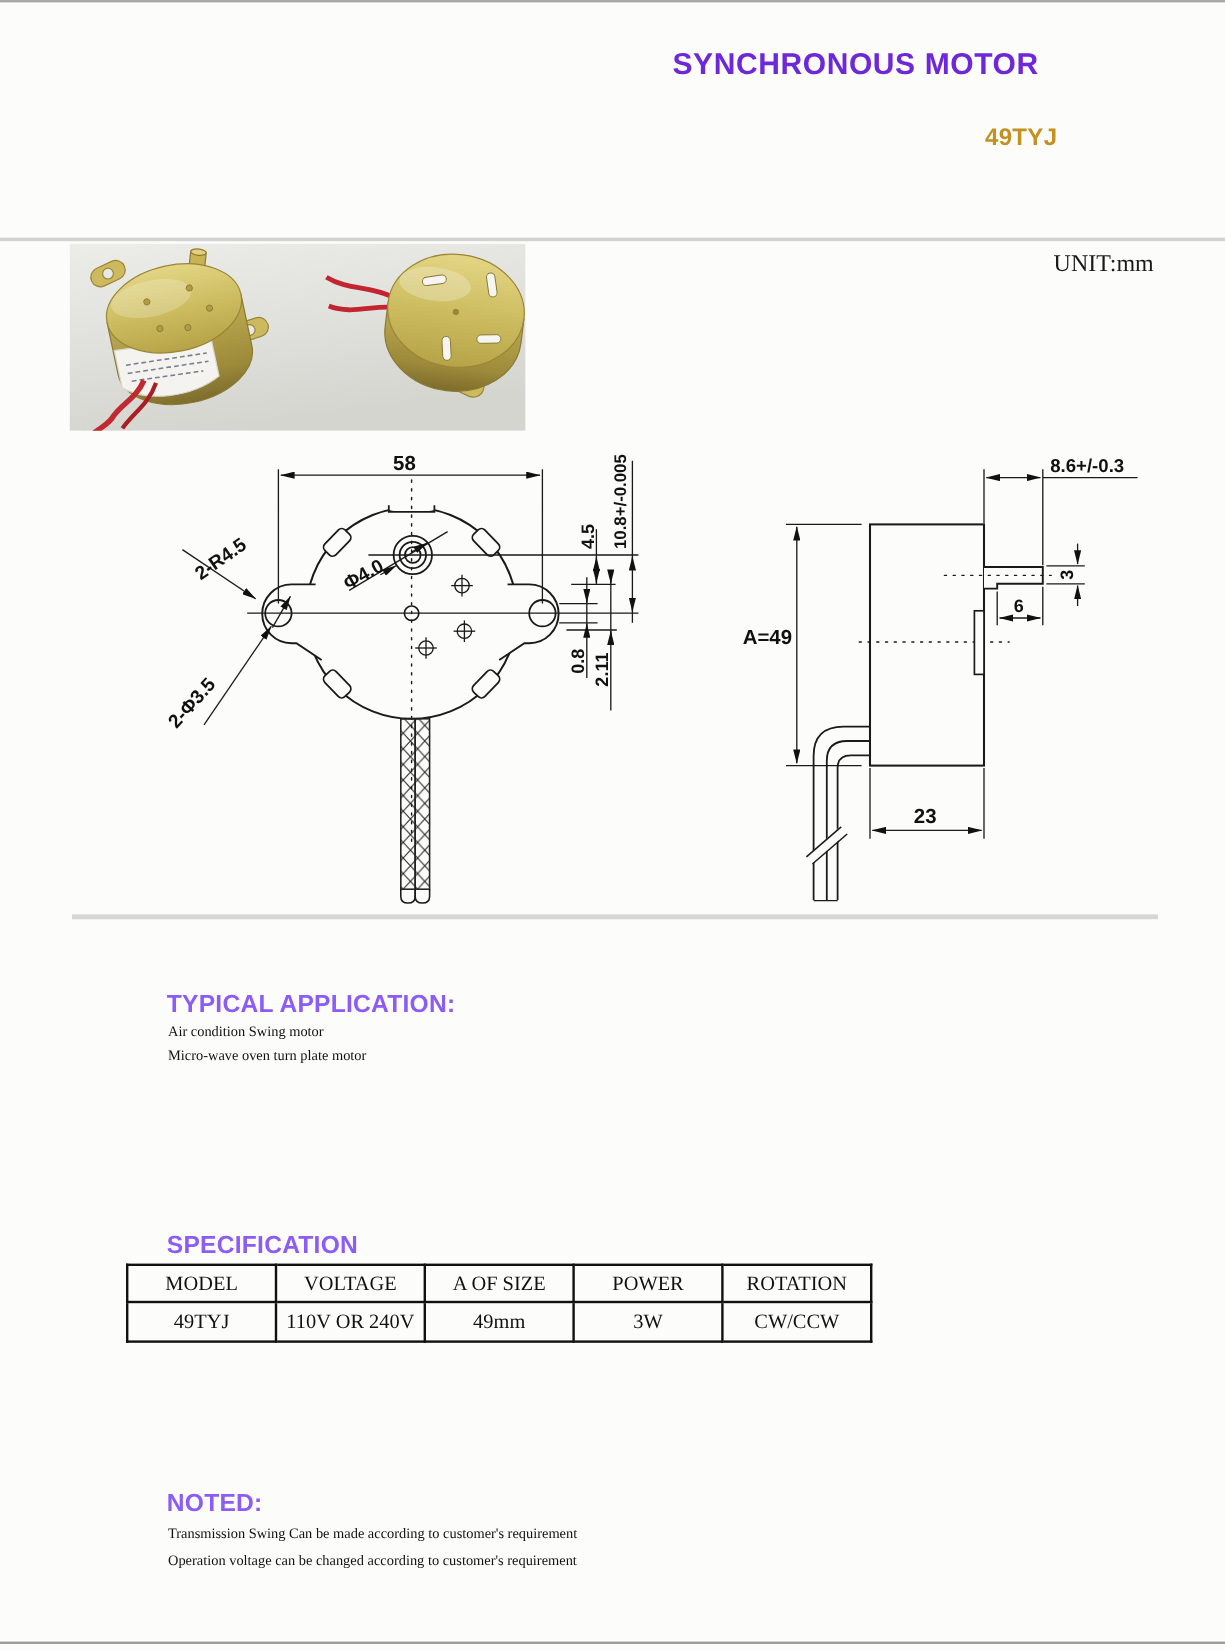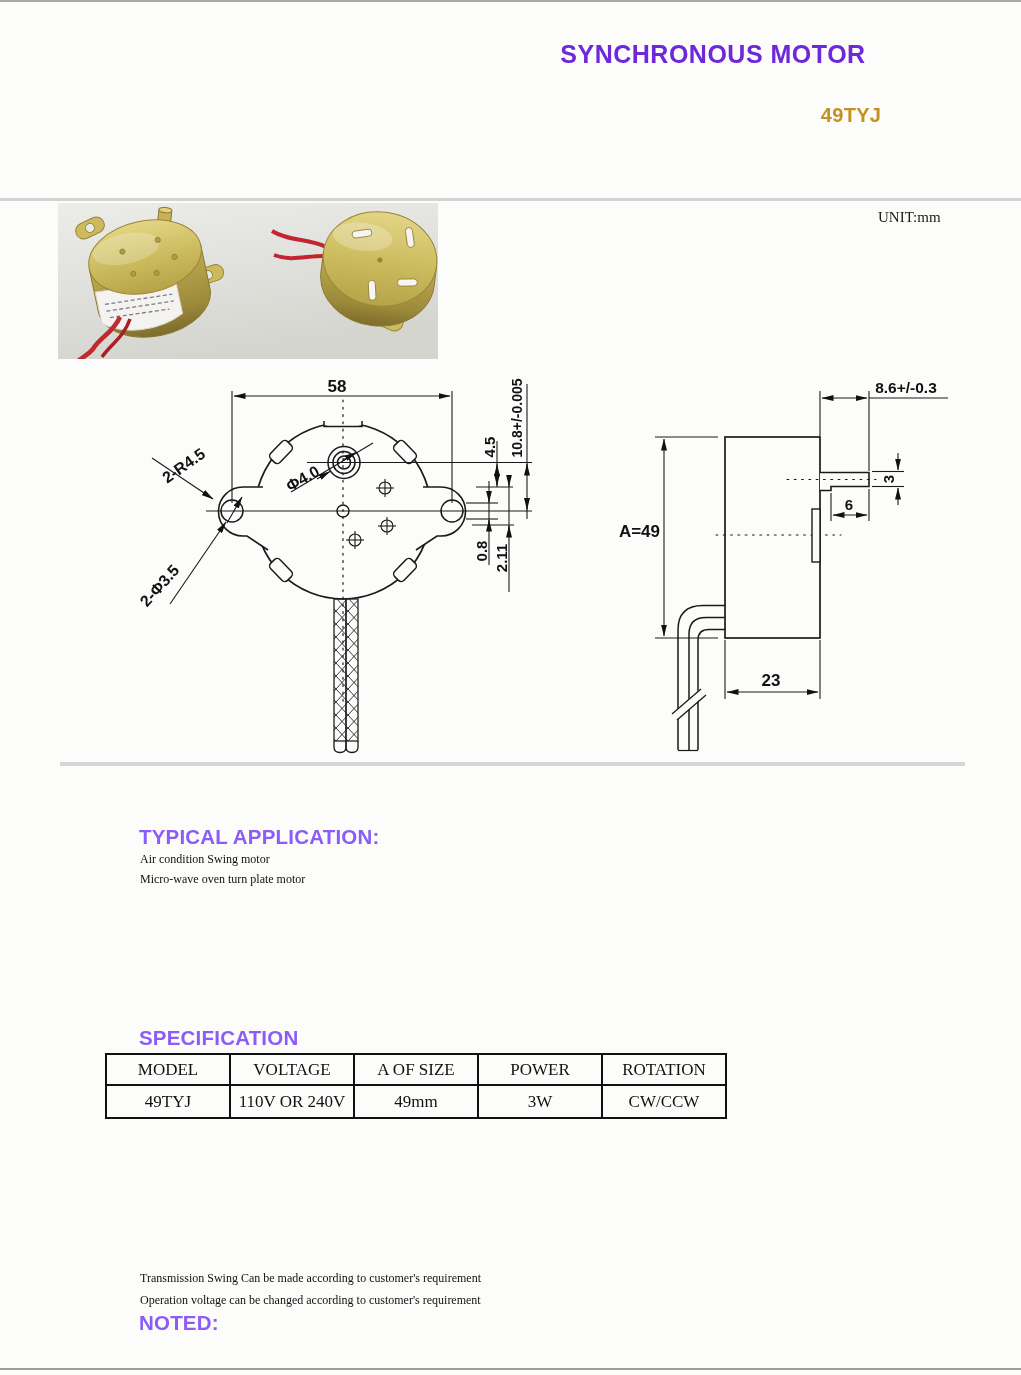--- a/index.html
+++ b/index.html
@@ -1,21 +1,21 @@
 <!DOCTYPE html>
 <html><head>
 <meta charset="utf-8">
 <style>
   html,body{margin:0;padding:0;}
   body{width:1021px;height:1375px;position:relative;background:#fcfcfb;font-family:"Liberation Sans",sans-serif;overflow:hidden;}
   .abs{position:absolute;}
   .rule{position:absolute;background:#b9b9b9;}
   #title{left:513px;top:40px;width:400px;text-align:center;font-size:25px;font-weight:bold;letter-spacing:0.5px;color:#6d28d9;}
   #model-no{left:816px;top:104px;width:70px;text-align:center;font-size:20px;font-weight:bold;color:#c2911f;letter-spacing:0.3px;}
-  #unit-label{left:878px;top:209px;font-family:"Liberation Serif",serif;font-size:15px;color:#1a1a1a;}
+  #unit-label{left:878px;top:209px;font-family:"Liberation Serif",serif;font-size:20px;color:#1a1a1a;}
   .sec-heading{font-size:20.5px;font-weight:bold;color:#8b5cf6;letter-spacing:0.2px;}
   .serif-line{font-family:"Liberation Serif",serif;font-size:12px;color:#111;line-height:20px;white-space:nowrap;}
   #spec-table{position:absolute;left:72px;top:1053px;border-collapse:collapse;margin-left:33px;}
   #spec-table td{border:2px solid #111;width:122px;text-align:center;font-family:"Liberation Serif",serif;font-size:17px;color:#111;padding:0;}
   #spec-table tr.hdr td{height:29px;}
   #spec-table tr.val td{height:31px;}
   svg text{fill:#111;}
   .dim{font-family:"Liberation Sans",sans-serif;font-weight:bold;}
 </style>
 </head>
@@ -326,19 +326,19 @@
   <tr class="val">
     <td>49TYJ</td>
     <td>110V OR 240V</td>
     <td>49mm</td>
     <td>3W</td>
     <td>CW/CCW</td>
   </tr>
 </tbody>
   </table>
 
-<div class="abs sec-heading" style="left:139px;top:1311px;">NOTED:</div>
+<div class="abs sec-heading" style="left:139px;top:1241px;">NOTED:</div>
 <div class="abs" style="left:140px;top:1267px;">
   <div class="serif-line" style="line-height:22px;">Transmission Swing Can be made according to customer's requirement</div>
   <div class="serif-line" style="line-height:22px;">Operation voltage can be changed according to customer's requirement</div>
 </div>
 
 <div class="rule" style="left:0;top:1368px;width:1021px;height:2px;background:#9c9c9c;"></div>
 
 </body></html>

